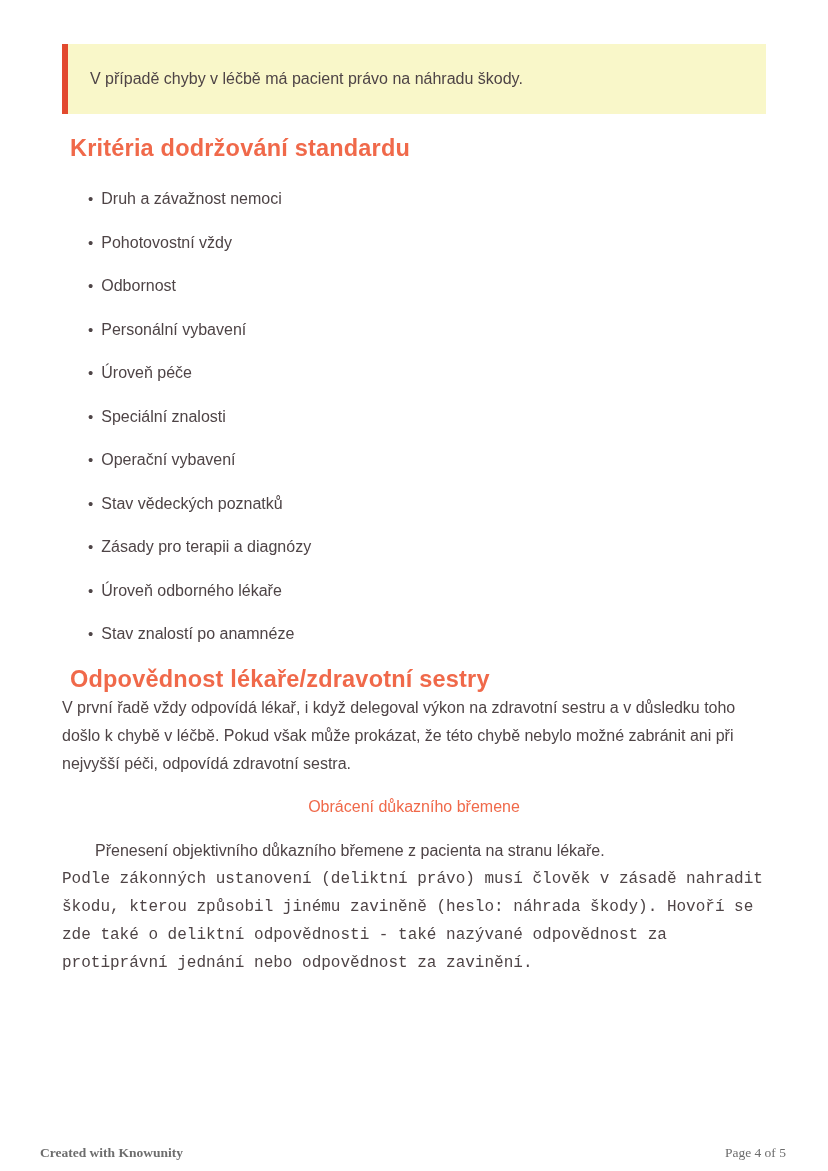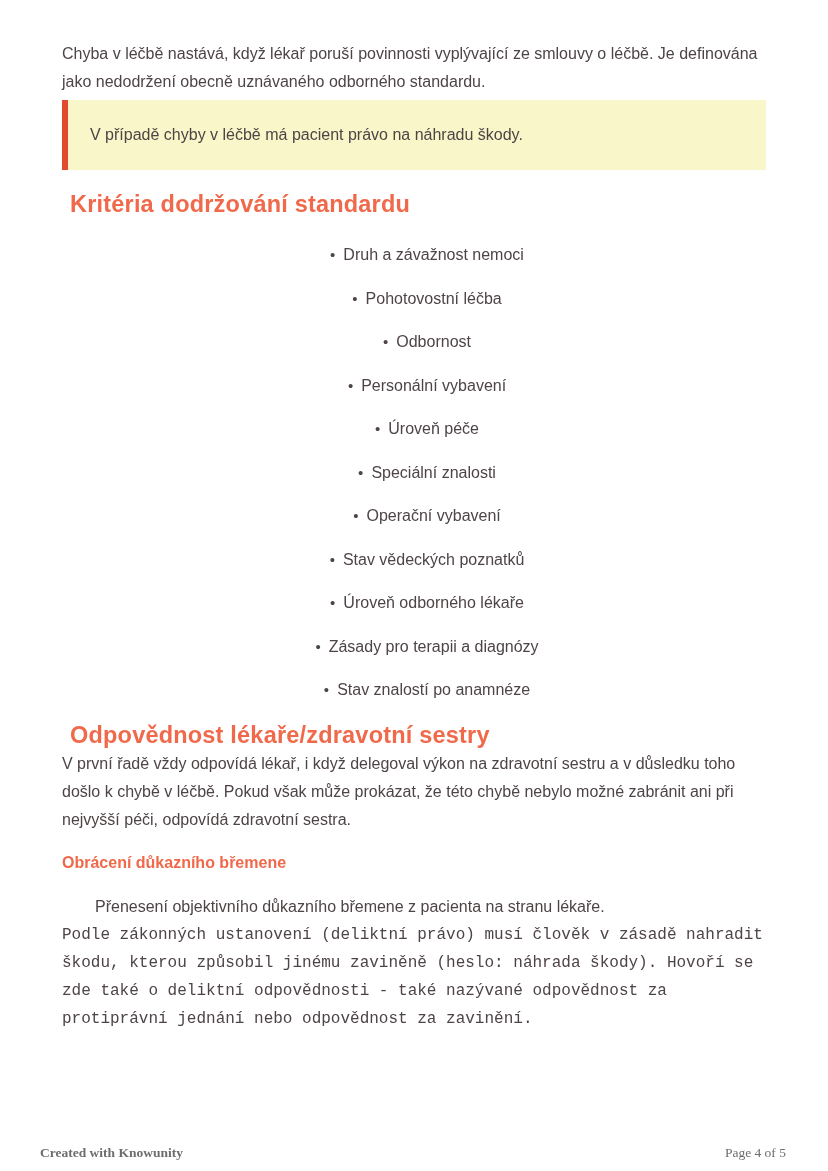--- a/index.html
+++ b/index.html
@@ -50,41 +50,41 @@
     font-weight: bold;
     letter-spacing: 0.2px;
     margin: 14px 0 0 8px;
   }
   h1.section-heading.second { margin-top: 2px; }
 
   ul.criteria {
     list-style: none;
     margin: 22px 0 4px 0;
     padding: 0 0 0 26px;
-    text-align: center;
   }
   ul.criteria li {
     font-size: 16px;
     line-height: 28px;
     margin: 0 0 15.5px 0;
   }
   ul.criteria li::before {
     content: "\2022";
     margin-right: 8px;
     font-size: 15px;
   }
 
   .resp-par { margin-top: 15px; }
 
   h3.subheading {
     color: var(--accent);
     font-size: 16px;
     line-height: 20px;
-    font-weight: bold;
+    font-weight: normal;
     margin: 19px 0 0 0;
+    text-align: center;
   }
 
   p.indented {
     margin-top: 20px;
     margin-left: 33px;
   }
 
   .closing-par { margin-top: 14px; font-family: Liberation Mono, monospace; }
 
   .footer {
@@ -100,40 +100,39 @@
     color: var(--footer-text);
   }
   .footer .branding { font-weight: bold; }
 </style>
 </head>
 <body>
 
 <div class="page">
   <div class="content">
 
-    <p class="body intro">Chyba v léčbě nastává, když lékař poruší povinnosti vyplývající ze smlouvy o léčbě. Je definována jako nedodržení obecně uznávaného odborného standardu.</p>
 
     <div class="callout">
       <p class="body">V případě chyby v léčbě má pacient právo na náhradu škody.</p>
     </div>
 
 
     <h1 class="section-heading">Kritéria dodržování standardu</h1>
 
     <ul class="criteria">
       <li>Druh a závažnost nemoci</li>
-      <li>Pohotovostní léčba</li>
+      <li>Pohotovostní vždy</li>
       <li>Odbornost</li>
       <li>Personální vybavení</li>
       <li>Úroveň péče</li>
       <li>Speciální znalosti</li>
       <li>Operační vybavení</li>
       <li>Stav vědeckých poznatků</li>
+      <li>Zásady pro terapii a diagnózy</li>
       <li>Úroveň odborného lékaře</li>
-      <li>Zásady pro terapii a diagnózy</li>
       <li>Stav znalostí po anamnéze</li>
     </ul>
 
     <h1 class="section-heading second">Odpovědnost lékaře/zdravotní sestry</h1>
 
     <p class="body resp-par">V první řadě vždy odpovídá lékař, i když delegoval výkon na zdravotní sestru a v důsledku toho došlo k chybě v léčbě. Pokud však může prokázat, že této chybě nebylo možné zabránit ani při nejvyšší péči, odpovídá zdravotní sestra.</p>
 
     <h3 class="subheading">Obrácení důkazního břemene</h3>
 
     <p class="body indented">Přenesení objektivního důkazního břemene z pacienta na stranu lékaře.</p>

